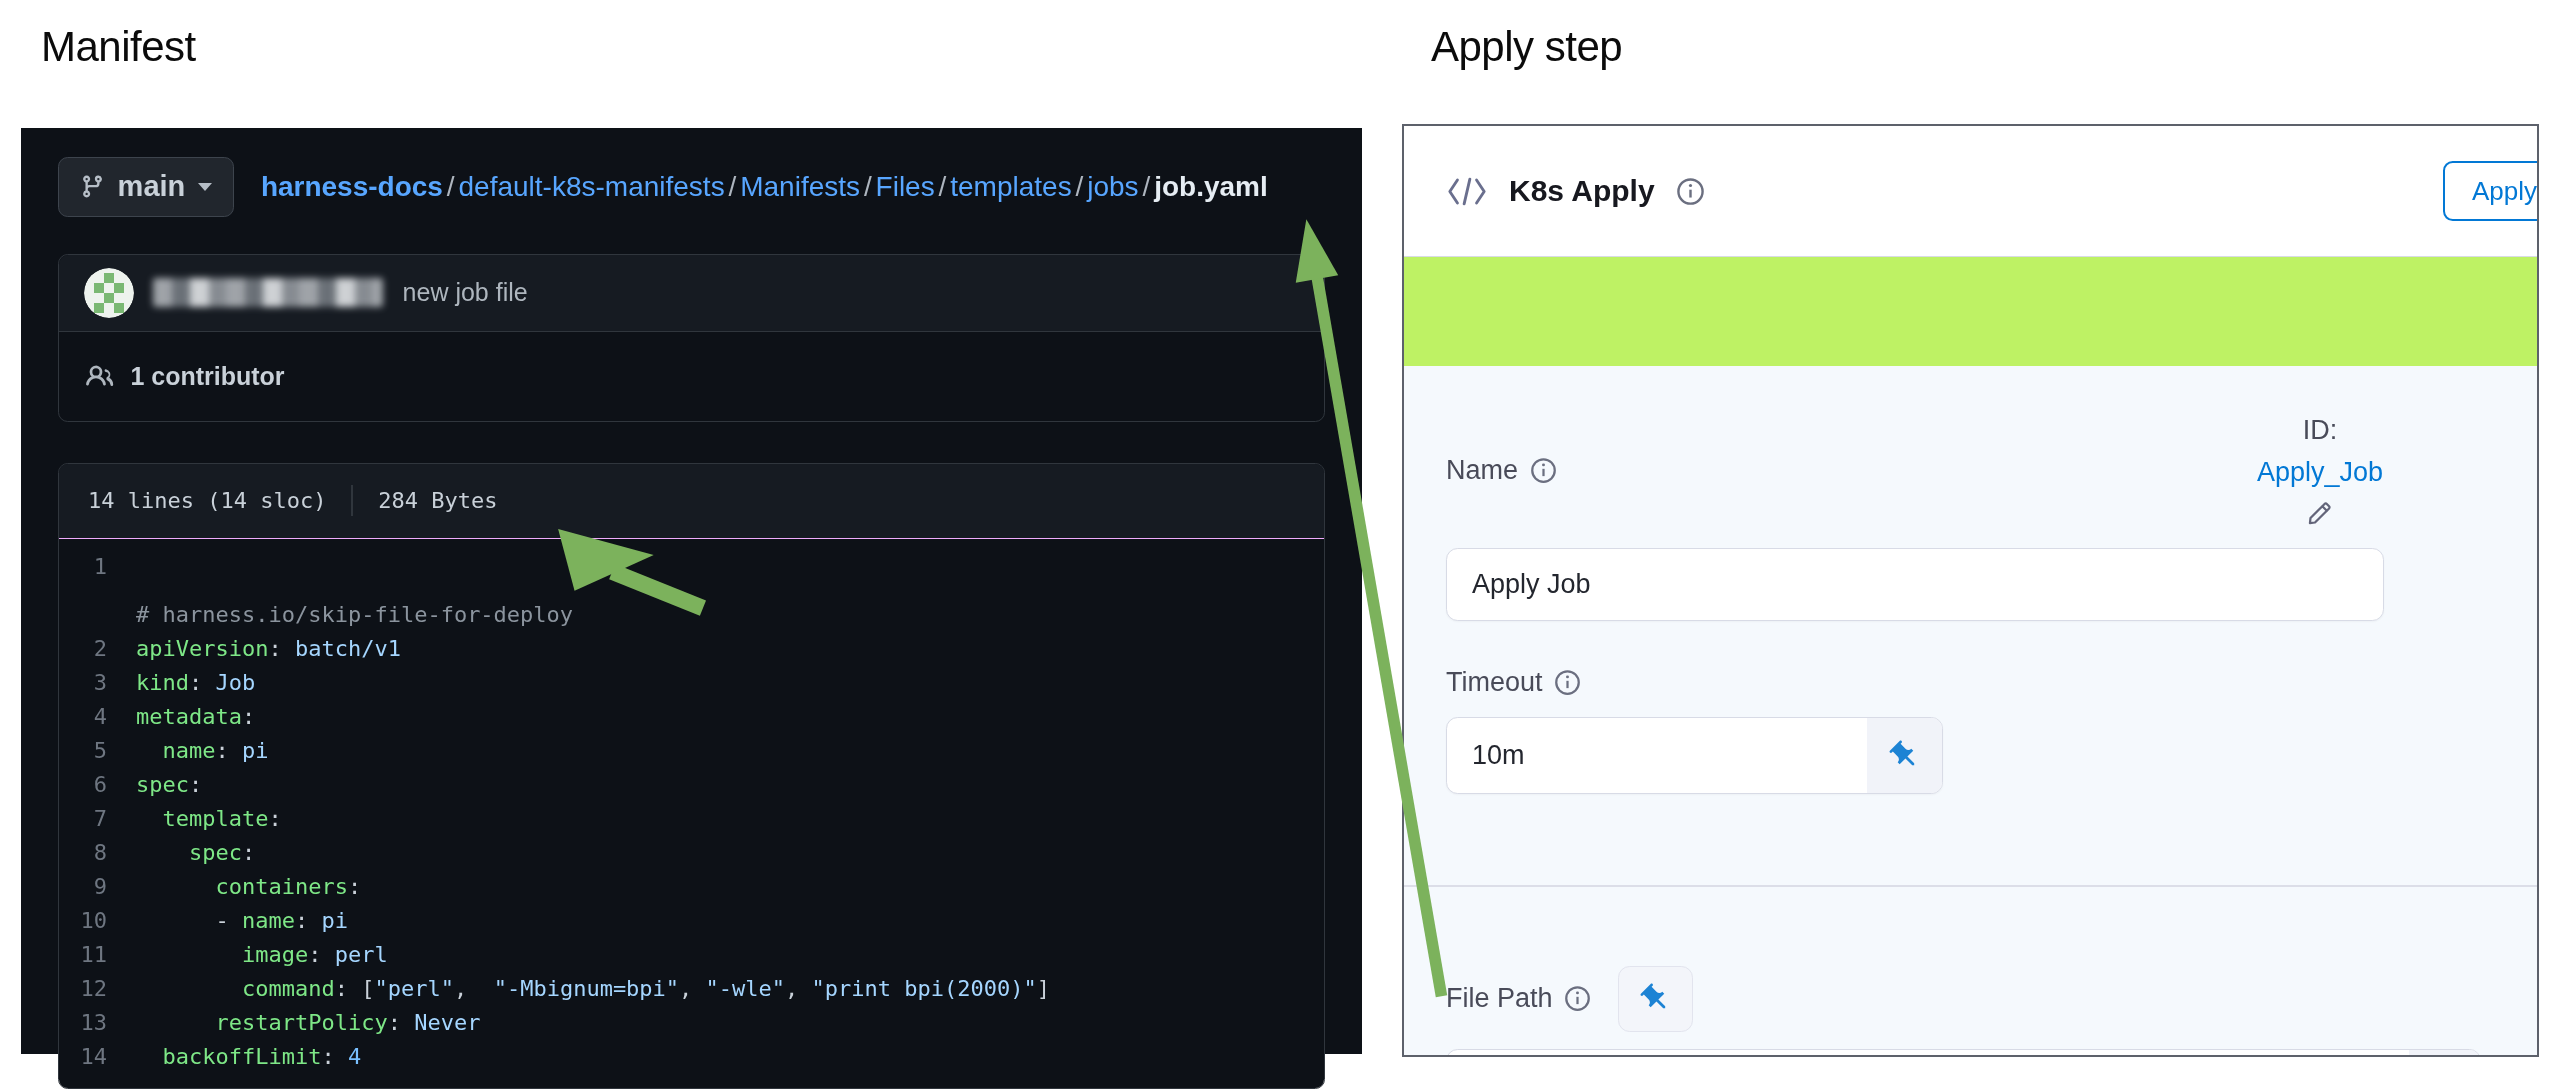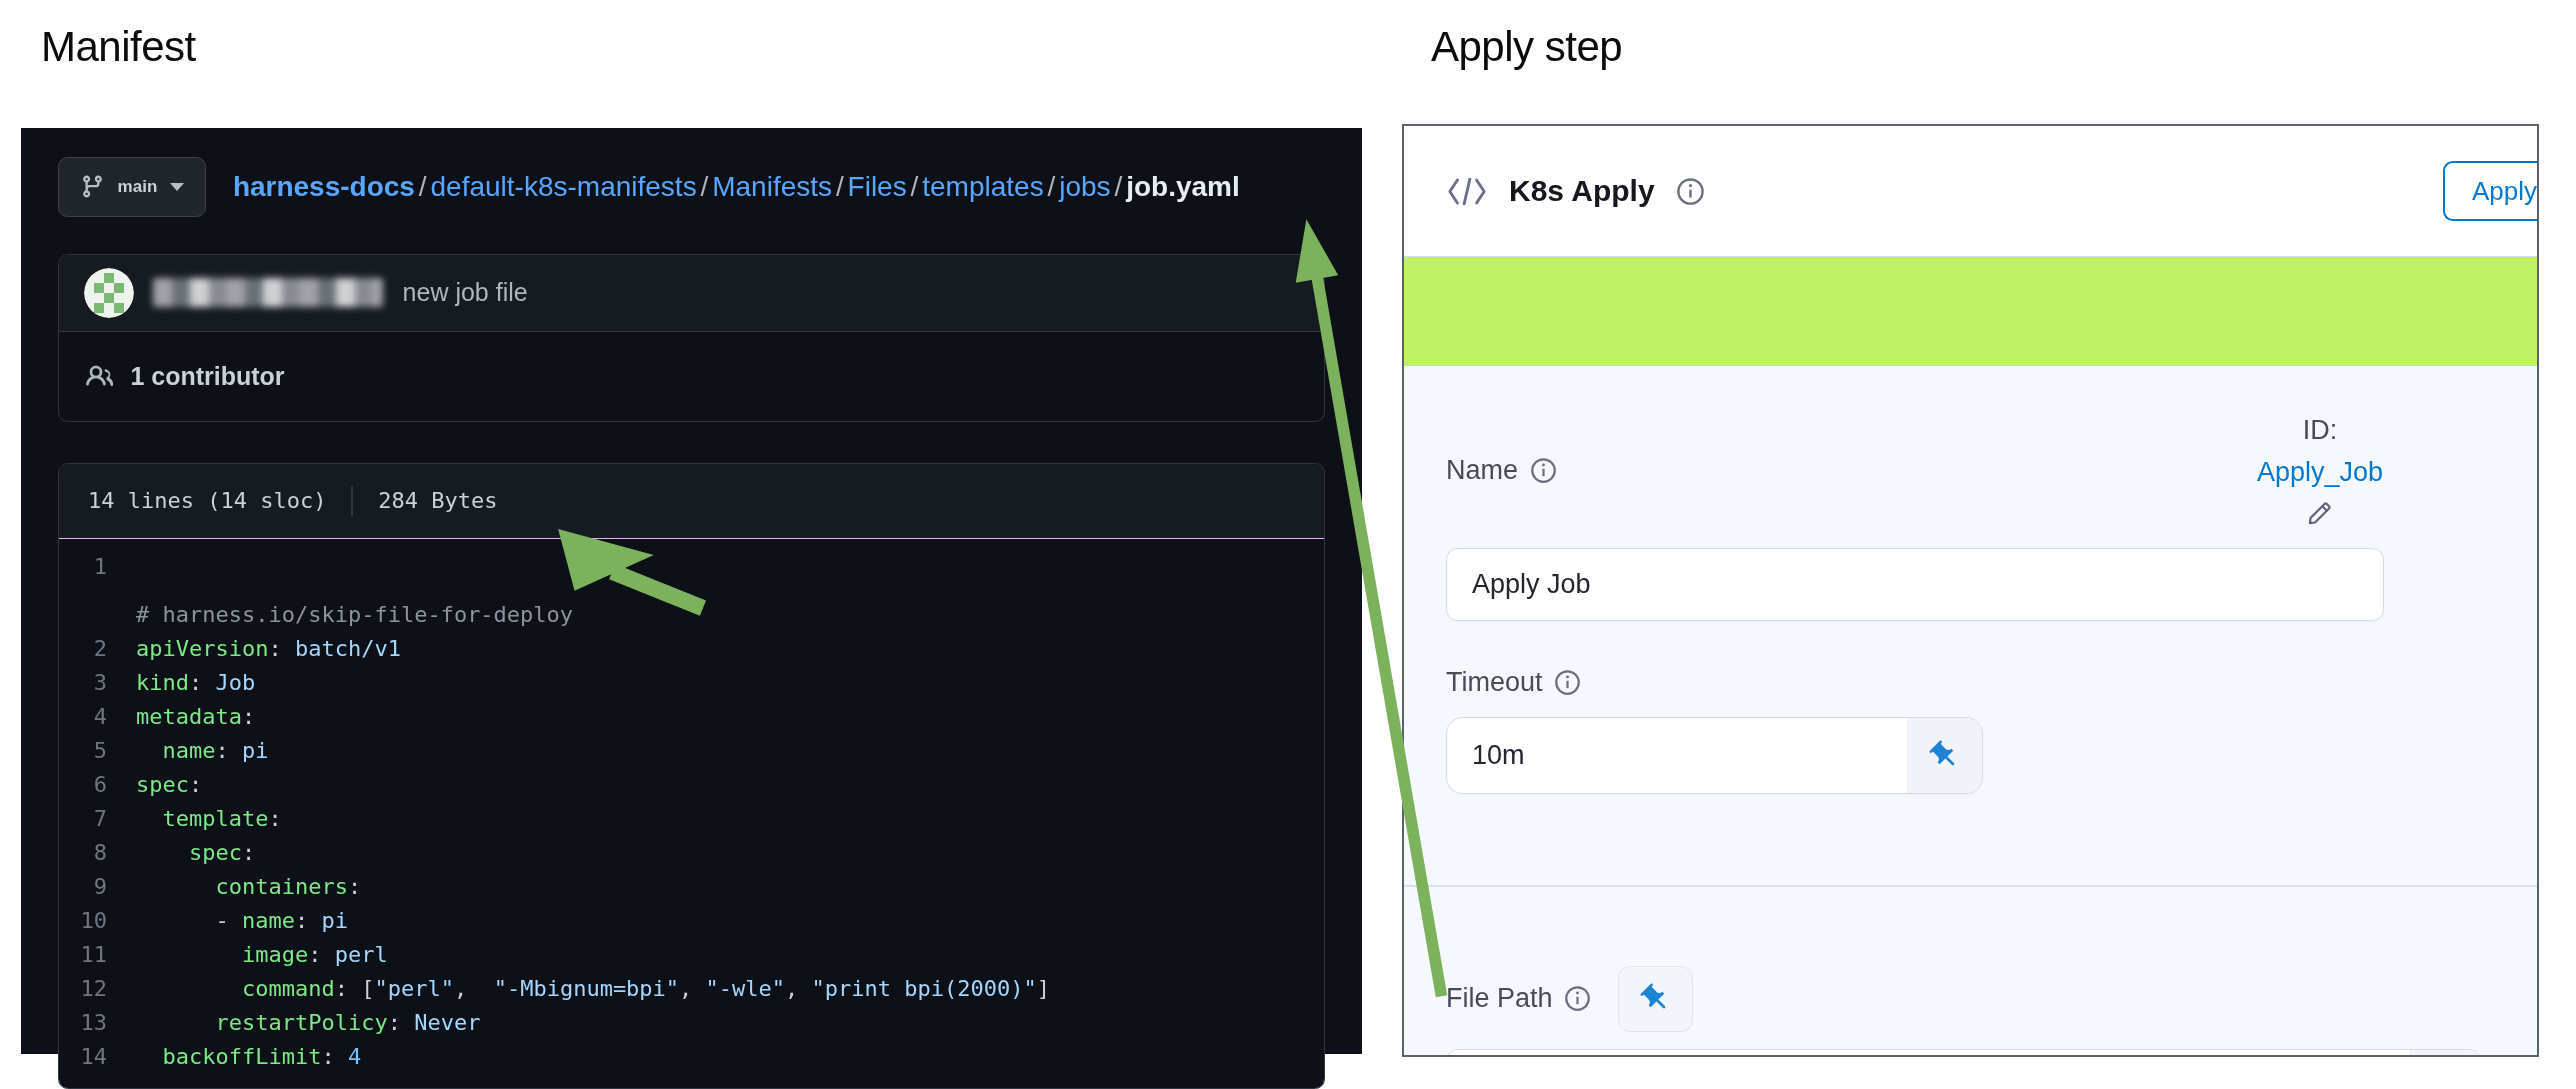--- a/index.html
+++ b/index.html
@@ -14,21 +14,21 @@
 
   
   .gh-panel {
     position:absolute; left:21px; top:128px; width:1341px; height:926px;
     background:var(--panel-dark-bg); padding:21px 37px; color:#c9d1d9;
   }
   .gh-toprow { display:flex; align-items:center; gap:27px; margin-top:7.7px; }
   .branch-btn {
     display:inline-flex; align-items:center; gap:12.6px; height:60px; padding:0 21px;
     background:#21262d; border:1px solid #3d444d; border-radius:9.7px;
-    color:#c9d1d9; font-size:17px; font-weight:600; cursor:pointer; font-family:inherit;
+    color:#c9d1d9; font-size:29px; font-weight:600; cursor:pointer; font-family:inherit;
   }
   .caret-down { width:0; height:0; border-left:7.7px solid transparent; border-right:7.7px solid transparent; border-top:8.7px solid #b6bec7; }
   .breadcrumb { font-size:28px; white-space:nowrap; }
   .breadcrumb .sep { color:#aeb6bf; margin:0 3.9px; }
   .breadcrumb .crumb { color:var(--github-link-blue); cursor:pointer; }
   .breadcrumb .crumb.first { font-weight:700; }
   .breadcrumb .crumb.last { color:#e6edf3; font-weight:700; cursor:default; }
 
   .commit-card { margin-top:37px; border:1px solid #30363d; border-radius:9.7px; }
   .commit-head {
@@ -107,21 +107,21 @@
   .timeout-label { margin-top:46px; }
   .input-with-pin {
     display:flex; align-items:stretch; margin-top:19.3px; background:#fff;
     border:1.4px solid #d8dbe6; border-radius:11.6px; overflow:hidden;
     box-shadow:0 1px 1.9px rgba(40,41,61,0.04);
   }
   .input-with-pin input {
     border:none; outline:none; background:transparent; flex:1 1 auto;
     font-size:27px; color:#23262e; padding:0 25px; font-family:inherit; min-width:0;
   }
-  #timeout-wrap { width:537px; height:77px;border-radius:17px; }
+  #timeout-wrap { width:497px; height:77px; }
   .pin-suffix { flex:0 0 75px; display:flex; align-items:center; justify-content:center; background:#f1f3f9; cursor:pointer; }
   .hr-divider { margin:91px -42px 0; height:1.9px; background:#dcdee8; }
   .filepath-row { display:flex; align-items:center; gap:27px; margin-top:79px; }
   .pin-button {
     width:75px; height:66px; border:1.4px solid #e2e4ee; border-radius:11.6px;
     background:#f3f5fa; display:flex; align-items:center; justify-content:center; cursor:pointer;
   }
   #filepath-wrap { width:calc(100% - 14.5px); height:75px; margin-top:17.4px; }
 
   .arrows { position:absolute; left:0; top:0; z-index:10; pointer-events:none; }

